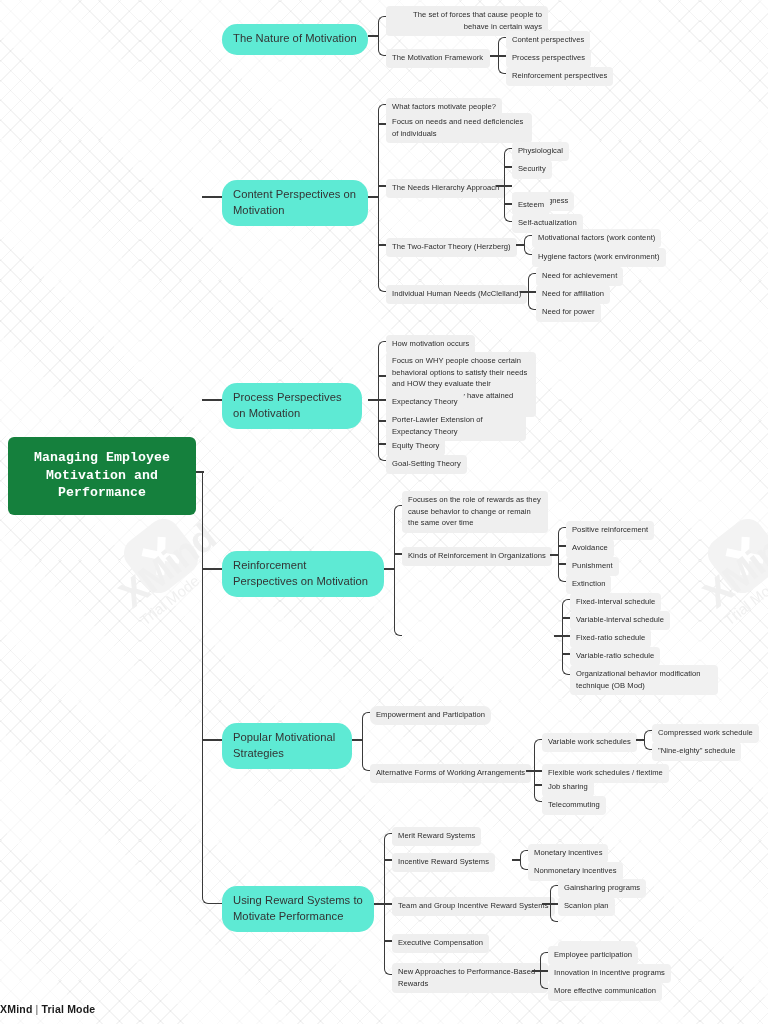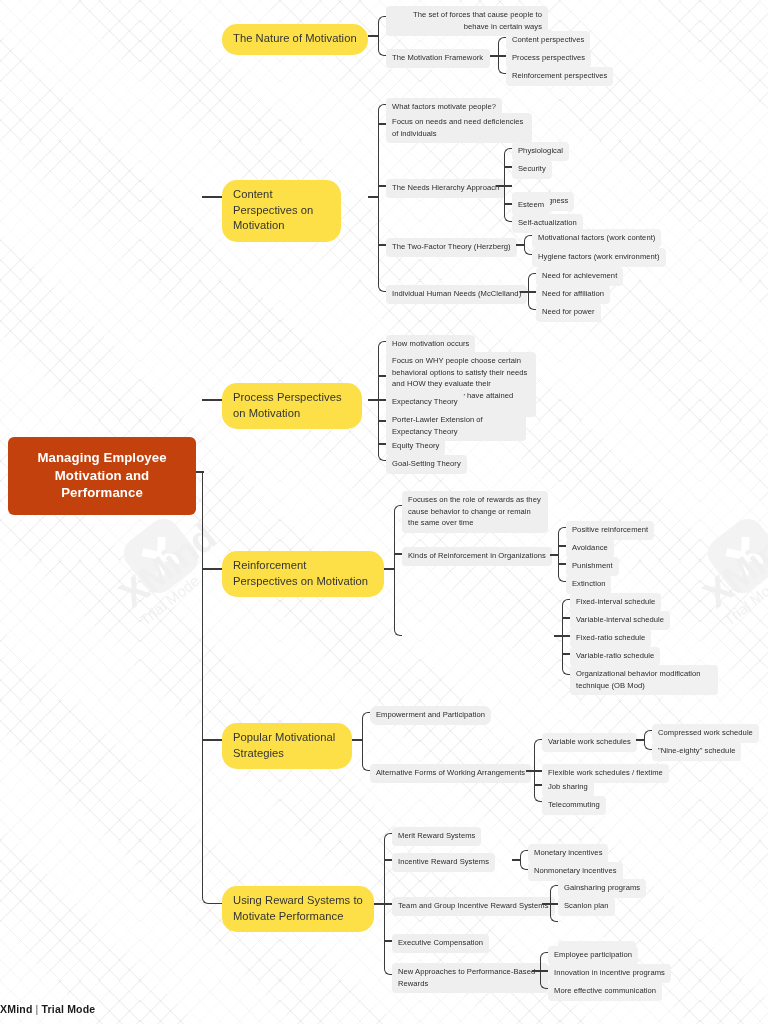--- a/index.html
+++ b/index.html
@@ -87,21 +87,21 @@
     background: #ececec;
     border-radius: 4px;
     color: #2b2b2b;
     padding: 3px 6px 4px 6px;
     font-size: 7.4px;
     line-height: 11.5px;
     letter-spacing: 0.05px;
     white-space: pre-line;
   }
   .node.lvl1 {
-    background: #fde047;
+    background: #5eead4;
     font-size: 11.2px;
     line-height: 15.5px;
     padding: 7px 11px 8px 11px;
     border-radius: 15px;
     color: #333;
   }
   .node.lvl2 {
     background: #efefef;
     font-size: 7.6px;
     line-height: 11.6px;
@@ -148,21 +148,21 @@
   <div class="wm" style="left:118px; top:545px;">
     <span class="wm-big">XMind</span>
     <span class="wm-small">Trial Mode</span>
   </div>
   <div class="wm-x" style="left:714px; top:525px;"></div>
   <div class="wm" style="left:702px; top:545px;">
     <span class="wm-big">XMind</span>
     <span class="wm-small">Trial Mode</span>
   </div>
 
-  <div id="root" style="background: #c2410c;">Managing Employee Motivation and Performance</div>
+  <div id="root" style="background: #15803d; font-family: Liberation Mono, monospace;">Managing Employee Motivation and Performance</div>
 
   <div class="hline" style="left:196px; top:471px; width:8px;"></div>
 
   <div class="corner" style="left:202px; top:35px; width:20px; height:437px;"></div>
   <div class="corner c-bl" style="left:202px; top:471px; width:20px; height:433px;"></div>
 
   <div class="hline" style="left:202px; top:196px; width:20px;"></div>
   <div class="hline" style="left:202px; top:399px; width:20px;"></div>
   <div class="hline" style="left:202px; top:568px; width:20px;"></div>
   <div class="hline" style="left:202px; top:739px; width:20px;"></div>
@@ -175,21 +175,21 @@
   <div class="node lvl2" style="left:386px; top:49px; width:104px;">The Motivation Framework</div>
 
   <div class="hline" style="left:490px; top:55px; width:8px;"></div>
   <div class="corner c-tl" style="left:498px; top:37px; width:8px; height:19px;"></div>
   <div class="corner c-bl" style="left:498px; top:55px; width:8px; height:19px;"></div>
   <div class="hline" style="left:498px; top:55px; width:8px;"></div>
   <div class="node lvl3" style="left:506px; top:31px;">Content perspectives</div>
   <div class="node lvl3" style="left:506px; top:49px;">Process perspectives</div>
   <div class="node lvl3" style="left:506px; top:67px;">Reinforcement perspectives</div>
 
-  <div class="node lvl1" style="left:222px; top:180px; width:119px;">Content Perspectives on Motivation</div>
+  <div class="node lvl1" style="left:222px; top:180px; width:146px;">Content Perspectives on Motivation</div>
   <div class="hline" style="left:368px; top:196px; width:10px;"></div>
   <div class="corner c-tl" style="left:378px; top:104px; width:8px; height:93px;"></div>
   <div class="corner c-bl" style="left:378px; top:196px; width:8px; height:96px;"></div>
   <div class="hline" style="left:378px; top:123px; width:8px;"></div>
   <div class="hline" style="left:378px; top:185px; width:8px;"></div>
   <div class="hline" style="left:378px; top:244px; width:8px;"></div>
 
   <div class="node lvl2" style="left:386px; top:98px;">What factors motivate people?</div>
   <div class="node lvl2" style="left:386px; top:113px; width:146px;">Focus on needs and need deficiencies of individuals</div>
   <div class="node lvl2" style="left:386px; top:179px;">The Needs Hierarchy Approach</div>

